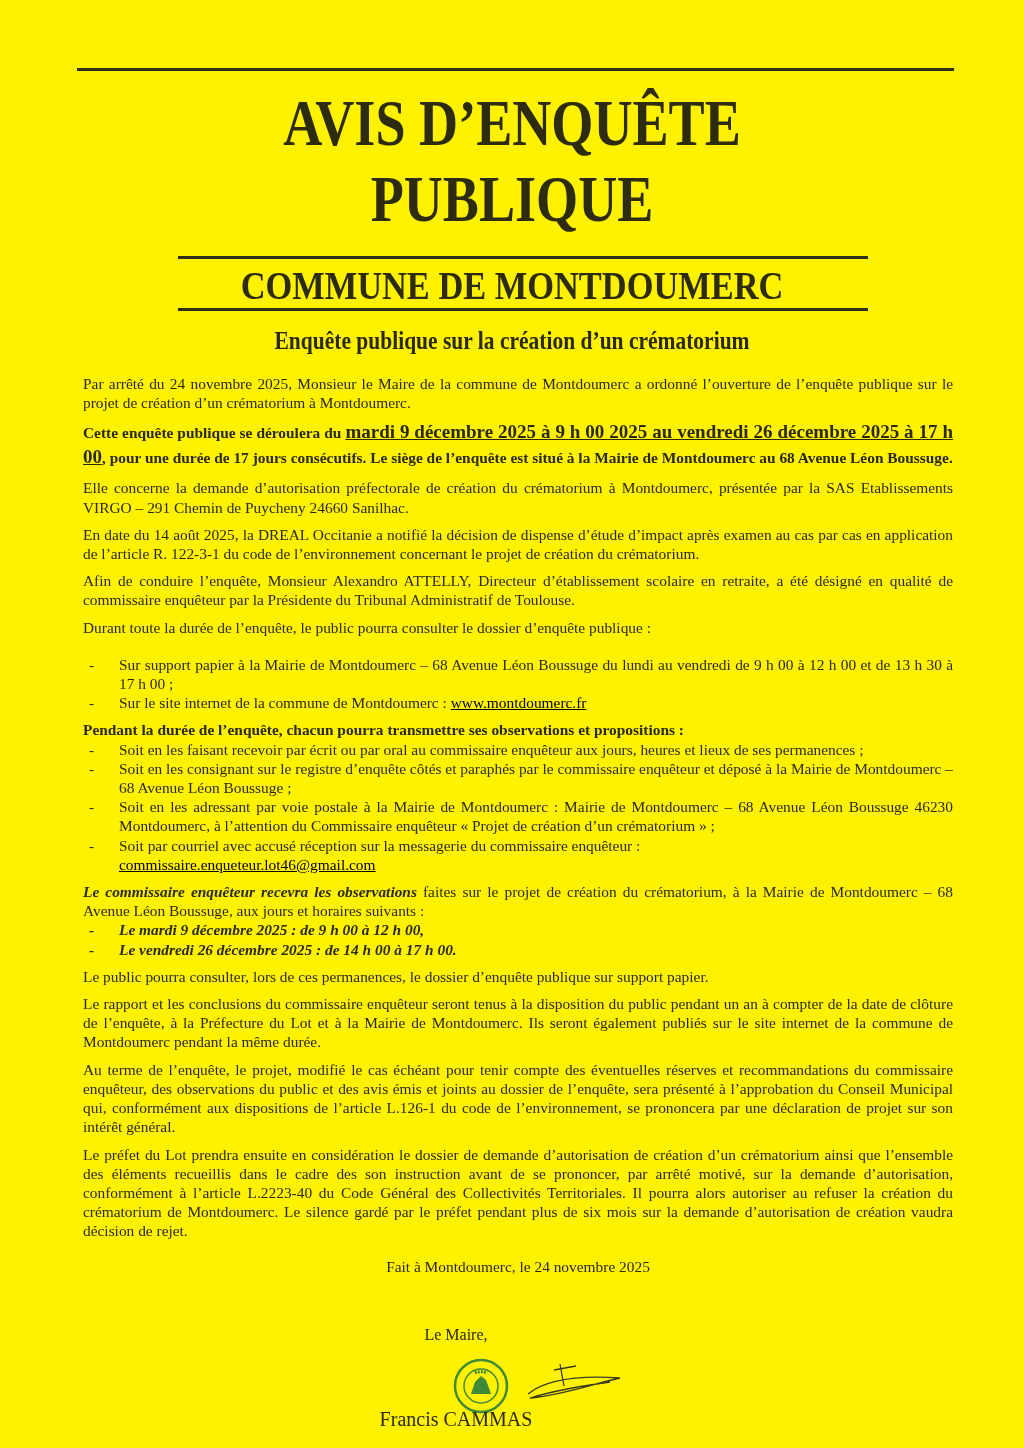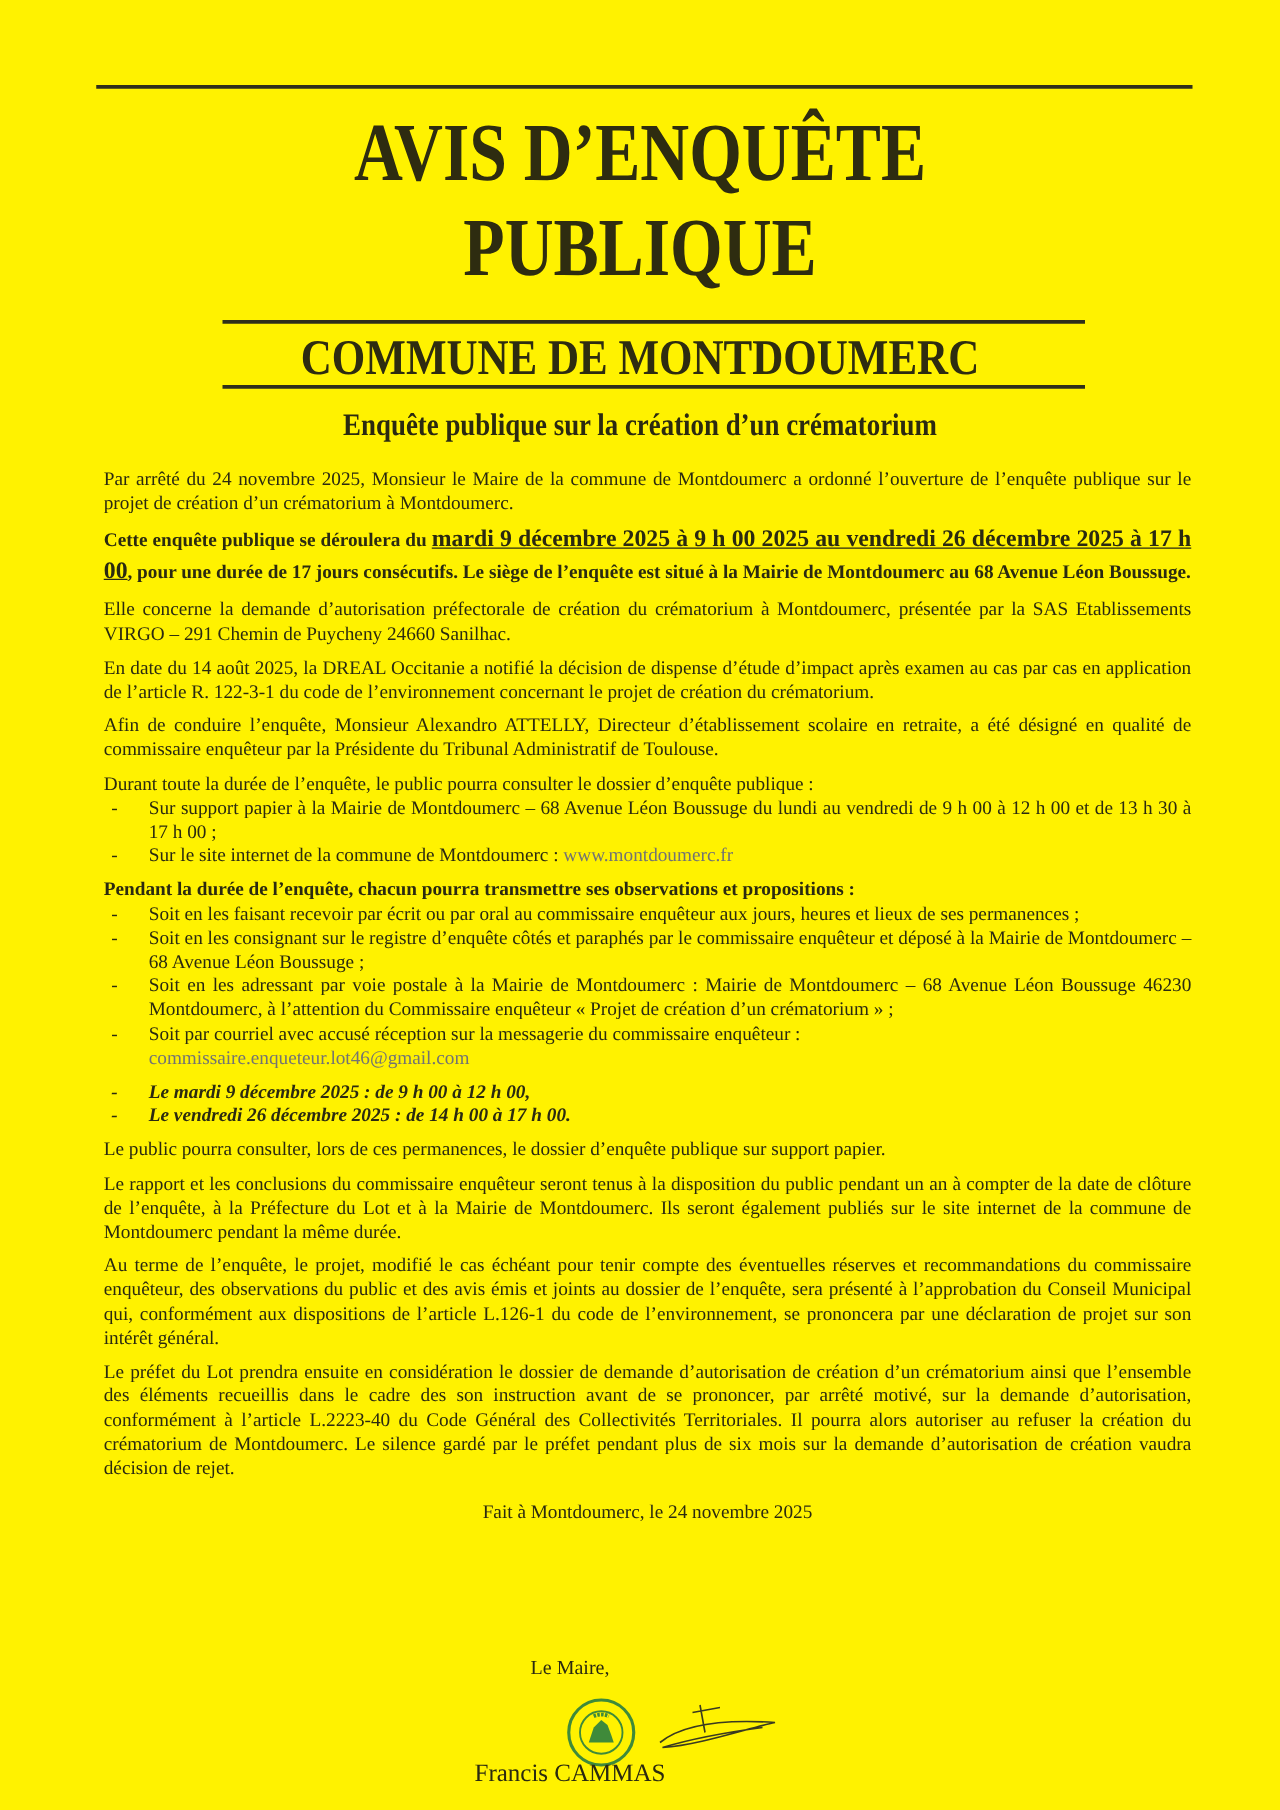--- a/index.html
+++ b/index.html
@@ -29,21 +29,21 @@
     transform: scaleX(0.86); transform-origin: center;
   }
   .body {
     position: absolute; left: 83px; width: 870px; top: 374px;
     font-size: 15.4px; line-height: 19.2px; text-align: justify;
   }
   .body p { margin: 0 0 8px 0; }
   .b { font-weight: bold; }
   .bi { font-weight: bold; font-style: italic; }
   .big-u { font-weight: bold; text-decoration: underline; font-size: 19px; line-height: 24px; }
-  .link { color: #737373; }
+  .link { color: #000000; text-decoration: underline; }
   ul.dash { list-style: none; margin: 0 0 8px 0; padding: 0 0 0 36px; }
   ul.dash li { position: relative; margin: 0; }
   ul.dash li::before { content: "-"; position: absolute; left: -30px; }
   .center { text-align: center; }
   .sig { position: absolute; left: 0; width: 912px; }
   .seal { position: absolute; left: 453px; top: 1358px; width: 56px; height: 56px; }
   .signature { position: absolute; left: 520px; top: 1356px; width: 110px; height: 50px; }
 </style>
 </head>
 <body>
@@ -60,34 +60,37 @@
   <p>Par arrêté du 24 novembre 2025, Monsieur le Maire de la commune de Montdoumerc a ordonné l’ouverture de l’enquête publique sur le projet de création d’un crématorium à Montdoumerc.</p>
 
   <p class="b" style="line-height:24px;">
     <span>Cette enquête publique se déroulera du </span><span class="big-u">mardi 9 décembre 2025 à 9 h 00 2025 au vendredi 26 décembre 2025 à 17 h 00</span><span>, pour une durée de 17 jours consécutifs. Le siège de l’enquête est situé à la Mairie de Montdoumerc au 68 Avenue Léon Boussuge.</span>
   </p>
 
   <p>Elle concerne la demande d’autorisation préfectorale de création du crématorium à Montdoumerc, présentée par la SAS Etablissements VIRGO – 291 Chemin de Puycheny 24660 Sanilhac.</p>
   <p>En date du 14 août 2025, la DREAL Occitanie a notifié la décision de dispense d’étude d’impact après examen au cas par cas en application de l’article R. 122-3-1 du code de l’environnement concernant le projet de création du crématorium.</p>
   <p>Afin de conduire l’enquête, Monsieur Alexandro ATTELLY, Directeur d’établissement scolaire en retraite, a été désigné en qualité de commissaire enquêteur par la Présidente du Tribunal Administratif de Toulouse.</p>
 
-  <p style="margin-bottom:0;">Durant toute la durée de l’enquête, le public pourra consulter le dossier d’enquête publique :</p>
+  <p style="margin-bottom:18px;">Durant toute la durée de l’enquête, le public pourra consulter le dossier d’enquête publique :</p>
   <ul class="dash">
     <li>Sur support papier à la Mairie de Montdoumerc – 68 Avenue Léon Boussuge du lundi au vendredi de 9 h 00 à 12 h 00 et de 13 h 30 à 17 h 00 ;</li>
     <li><span>Sur le site internet de la commune de Montdoumerc : </span><a class="link">www.montdoumerc.fr</a></li>
   </ul>
 
   <p style="margin-bottom:0;font-weight:bold;">Pendant la durée de l’enquête, chacun pourra transmettre ses observations et propositions :</p>
   <ul class="dash">
     <li>Soit en les faisant recevoir par écrit ou par oral au commissaire enquêteur aux jours, heures et lieux de ses permanences ;</li>
     <li>Soit en les consignant sur le registre d’enquête côtés et paraphés par le commissaire enquêteur et déposé à la Mairie de Montdoumerc – 68 Avenue Léon Boussuge ;</li>
     <li>Soit en les adressant par voie postale à la Mairie de Montdoumerc : Mairie de Montdoumerc – 68 Avenue Léon Boussuge 46230 Montdoumerc, à l’attention du Commissaire enquêteur « Projet de création d’un crématorium » ;</li>
     <li><span>Soit par courriel avec accusé réception sur la messagerie du commissaire enquêteur : </span><br><a class="link">commissaire.enqueteur.lot46@gmail.com</a></li>
   </ul>
 
+  <p style="margin-bottom:0;">
+    <span class="bi">Le commissaire enquêteur recevra les observations</span><span> faites sur le projet de création du crématorium, à la Mairie de Montdoumerc – 68 Avenue Léon Boussuge, aux jours et horaires suivants :</span>
+  </p>
   <ul class="dash bi">
     <li>Le mardi 9 décembre 2025 : de 9 h 00 à 12 h 00,</li>
     <li>Le vendredi 26 décembre 2025 : de 14 h 00 à 17 h 00.</li>
   </ul>
 
   <p>Le public pourra consulter, lors de ces permanences, le dossier d’enquête publique sur support papier.</p>
   <p>Le rapport et les conclusions du commissaire enquêteur seront tenus à la disposition du public pendant un an à compter de la date de clôture de l’enquête, à la Préfecture du Lot et à la Mairie de Montdoumerc. Ils seront également publiés sur le site internet de la commune de Montdoumerc pendant la même durée.</p>
   <p>Au terme de l’enquête, le projet, modifié le cas échéant pour tenir compte des éventuelles réserves et recommandations du commissaire enquêteur, des observations du public et des avis émis et joints au dossier de l’enquête, sera présenté à l’approbation du Conseil Municipal qui, conformément aux dispositions de l’article L.126-1 du code de l’environnement, se prononcera par une déclaration de projet sur son intérêt général.</p>
   <p>Le préfet du Lot prendra ensuite en considération le dossier de demande d’autorisation de création d’un crématorium ainsi que l’ensemble des éléments recueillis dans le cadre des son instruction avant de se prononcer, par arrêté motivé, sur la demande d’autorisation, conformément à l’article L.2223-40 du Code Général des Collectivités Territoriales. Il pourra alors autoriser au refuser la création du crématorium de Montdoumerc. Le silence gardé par le préfet pendant plus de six mois sur la demande d’autorisation de création vaudra décision de rejet.</p>
   <p class="center" style="margin-top:16px;">Fait à Montdoumerc, le 24 novembre 2025</p>

